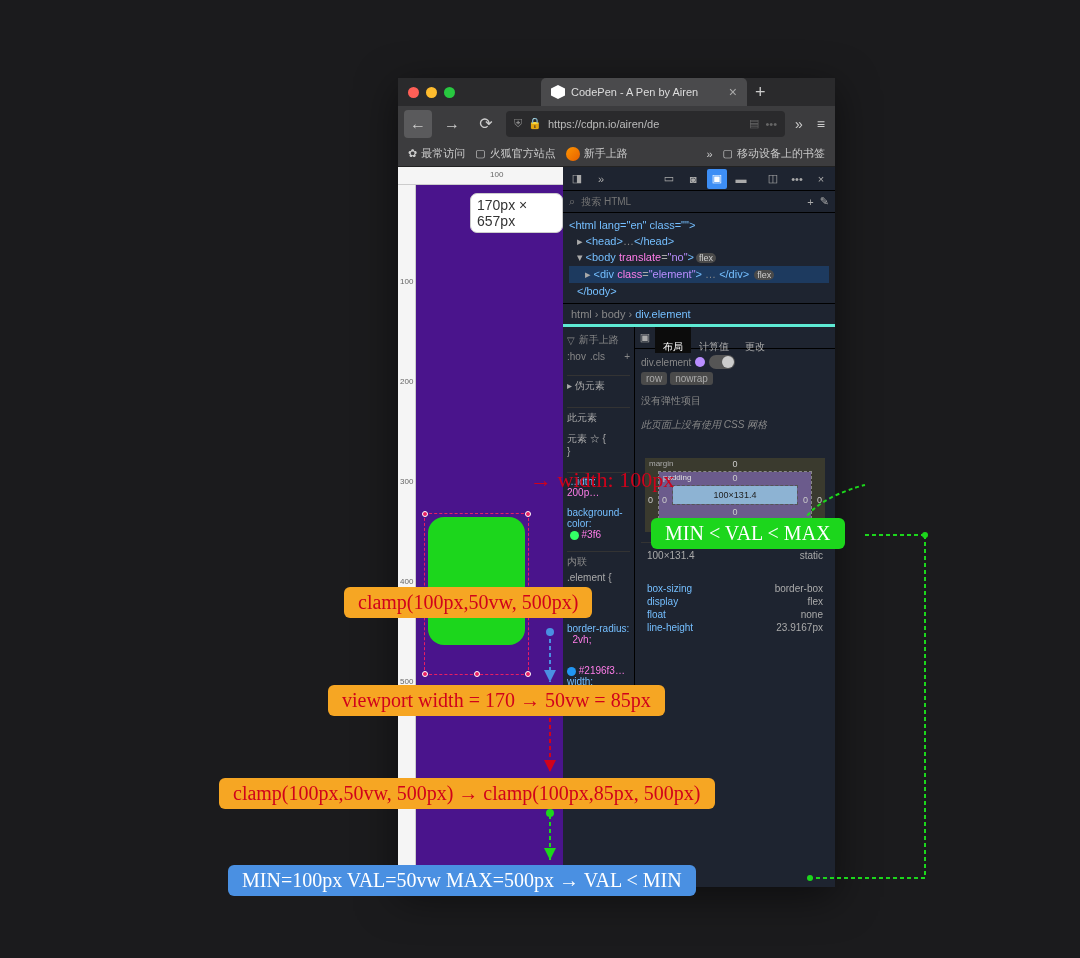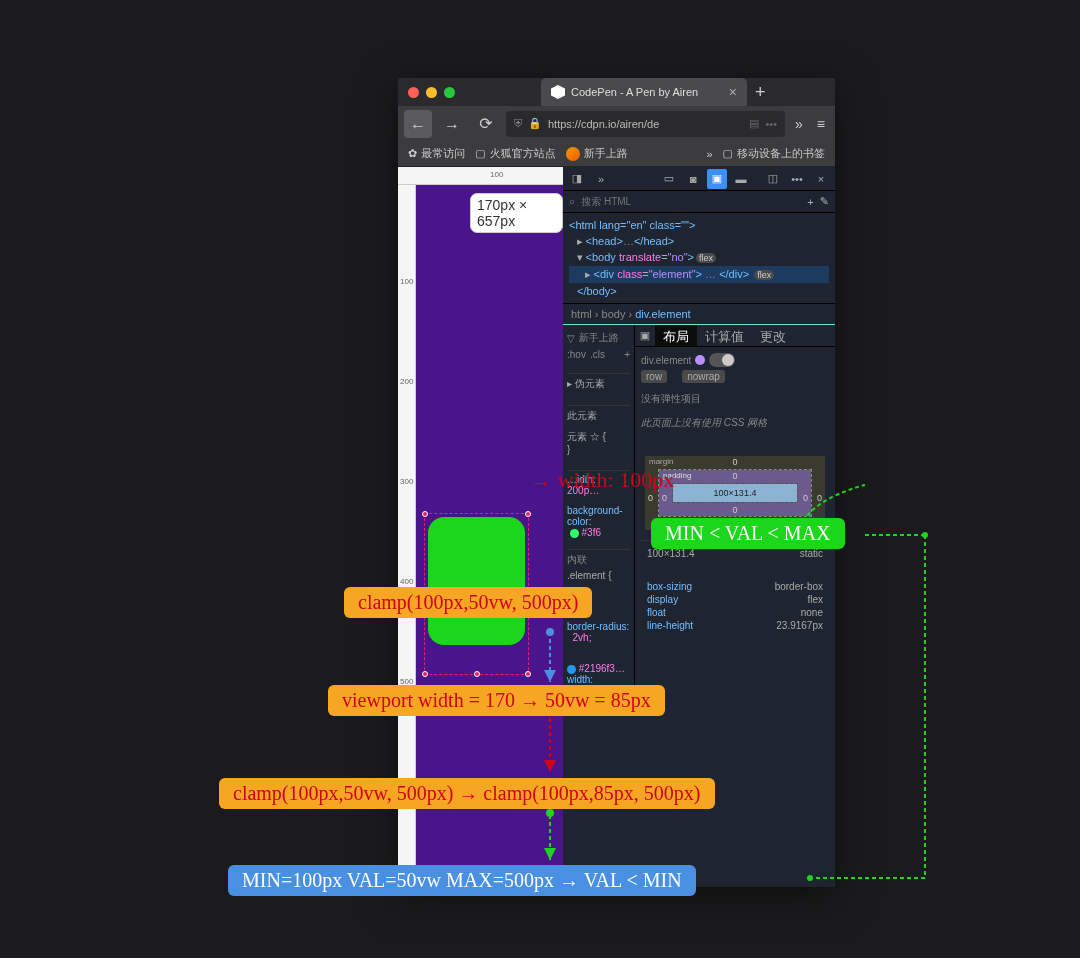--- a/index.html
+++ b/index.html
@@ -39,34 +39,34 @@
 .dt-tool{width:20px;height:20px;display:flex;align-items:center;justify-content:center;color:#aaa;border-radius:2px}
 .dt-tool.active{background:#3d8ef5;color:#fff}
 .dt-spacer{flex:1}
 .dt-search{height:22px;border-bottom:1px solid #000;display:flex;align-items:center;padding:0 6px;gap:6px;color:#777}
 .dt-search input{background:transparent;border:none;color:#aaa;font-size:10px;flex:1;outline:none}
 .dt-plus{color:#aaa}
 .dom{padding:4px 6px;line-height:16px;border-bottom:1px solid #000}
 .tag{color:#75bfff}.attr{color:#ff7de9}.val{color:#b98eff}.gray{color:#888}
 .hl-row{background:#1d3a5f;padding:0 2px}
 .badge{background:#4a4a4a;color:#ccc;padding:0 3px;border-radius:6px;font-size:9px;margin-left:2px}
-.crumb{padding:4px 8px;border-bottom:1px solid #5eead4;color:#888}
+.crumb{padding:4px 8px;border-bottom:3px solid #5eead4;color:#888}
 .crumb .active{color:#75bfff}
 .split{display:flex}
 .styles{width:72px;border-right:1px solid #000;padding:4px;font-size:10px}
 .filter-row{display:flex;align-items:center;gap:4px;padding:2px 0;color:#888}
 .section{padding:3px 0;border-top:1px solid #333;margin-top:11px}
 .prop{color:#75bfff}.pval{color:#ff7de9}
 .swatch{display:inline-block;width:9px;height:9px;border-radius:50%;vertical-align:middle}
 .layout{flex:1;padding:0}
 .lay-tabs{display:flex;height:22px;border-bottom:1px solid #000}
-.lay-tab{padding:3px 8px;font-size:13px;color:#aaa}
+.lay-tab{padding:13px 8px;font-size:10px;color:#aaa}
 .lay-tab.active{background:#0c0c0c;color:#fff}
 .lay-body{padding:6px;font-size:10px}
-.pill{background:#4a4a4a;padding:1px 5px;border-radius:3px;margin-right:15px}
+.pill{background:#4a4a4a;padding:1px 5px;border-radius:3px;margin-right:3px}
 .toggle{width:26px;height:14px;background:#555;border-radius:7px;position:relative;display:inline-block;float:right}
 .toggle::after{content:'';position:absolute;width:12px;height:12px;background:#ccc;border-radius:50%;top:1px;right:1px}
 .boxmodel{margin:10px auto;width:180px;position:relative;z-index:3}
 .bm-margin{background:#3a3a2e;padding:14px;text-align:center;font-size:9px;color:#ccc;position:relative}
 .bm-margin::before{content:'margin';position:absolute;top:1px;left:4px;font-size:8px;color:#aaa}
 .bm-padding{background:#6b5b8c;padding:14px;position:relative;outline:1px dashed #888}
 .bm-padding::before{content:'padding';position:absolute;top:1px;left:4px;font-size:8px;color:#ddd}
 .bm-content{background:#8db3d3;padding:4px 8px;color:#222;font-size:9px;outline:1px dashed #555}
 .bm-num{position:absolute;font-size:9px;color:#ccc}
 .computed{padding:6px;font-size:10px;border-top:1px solid #333}

